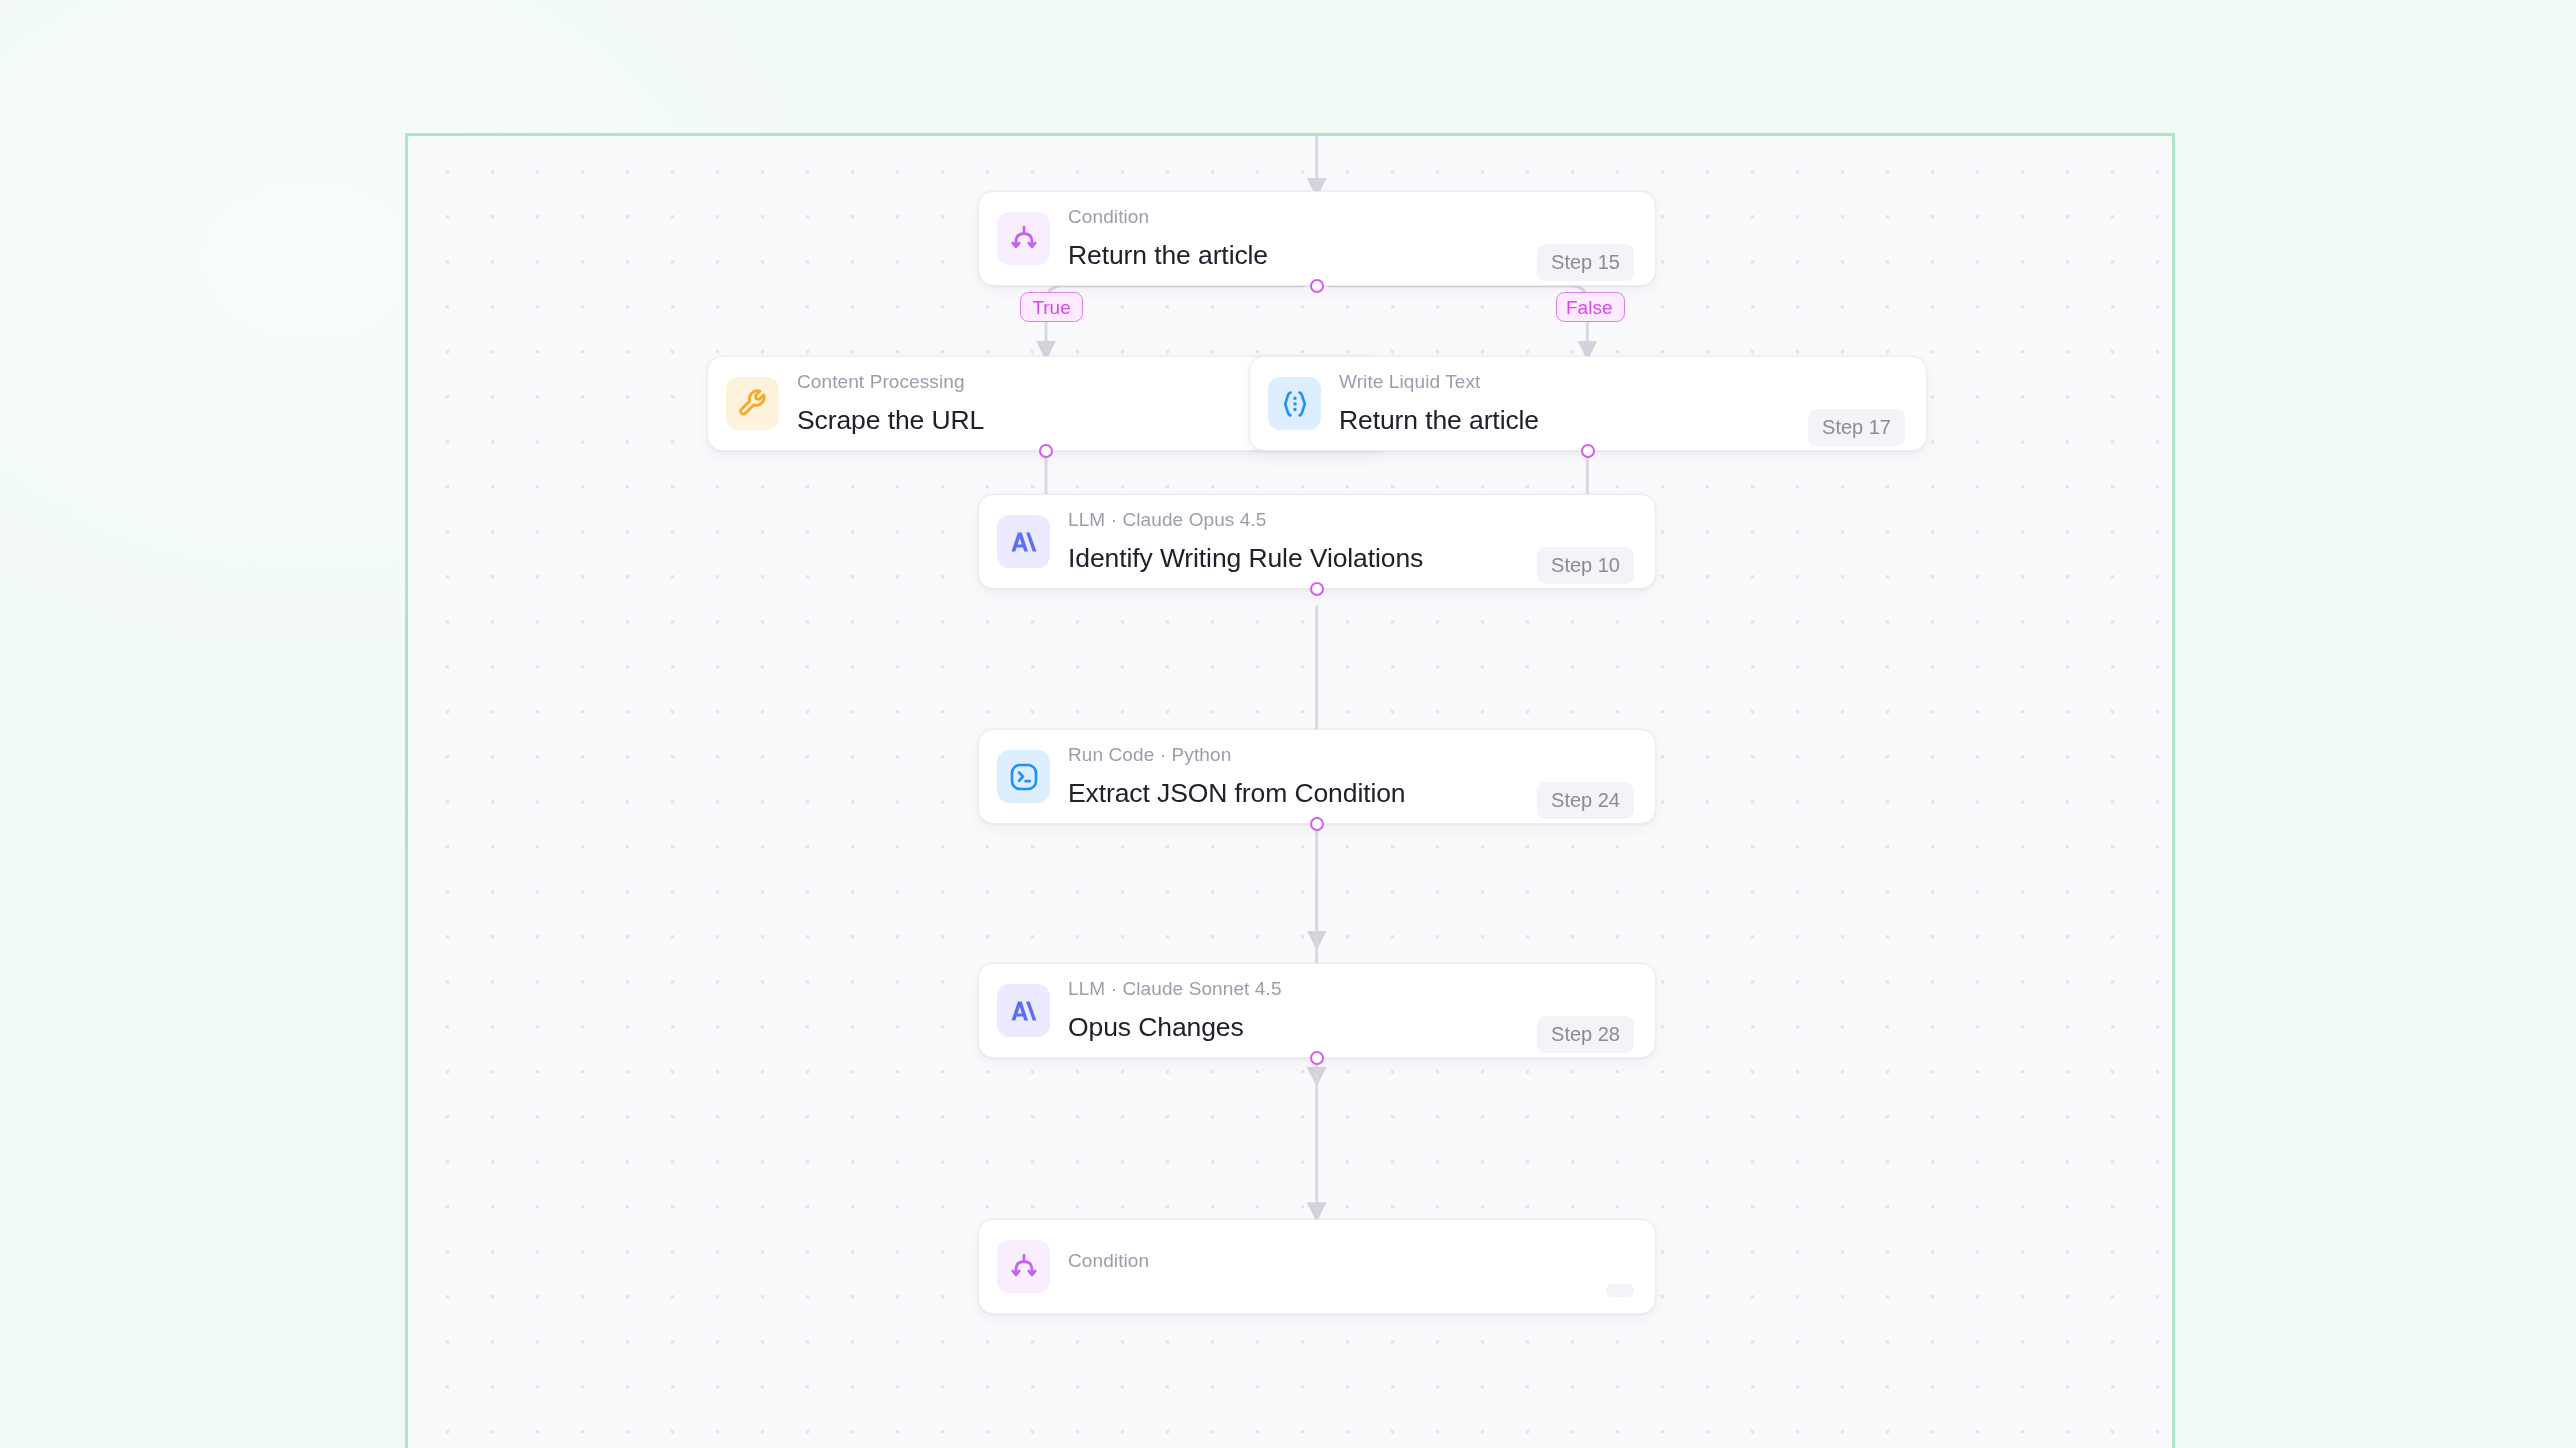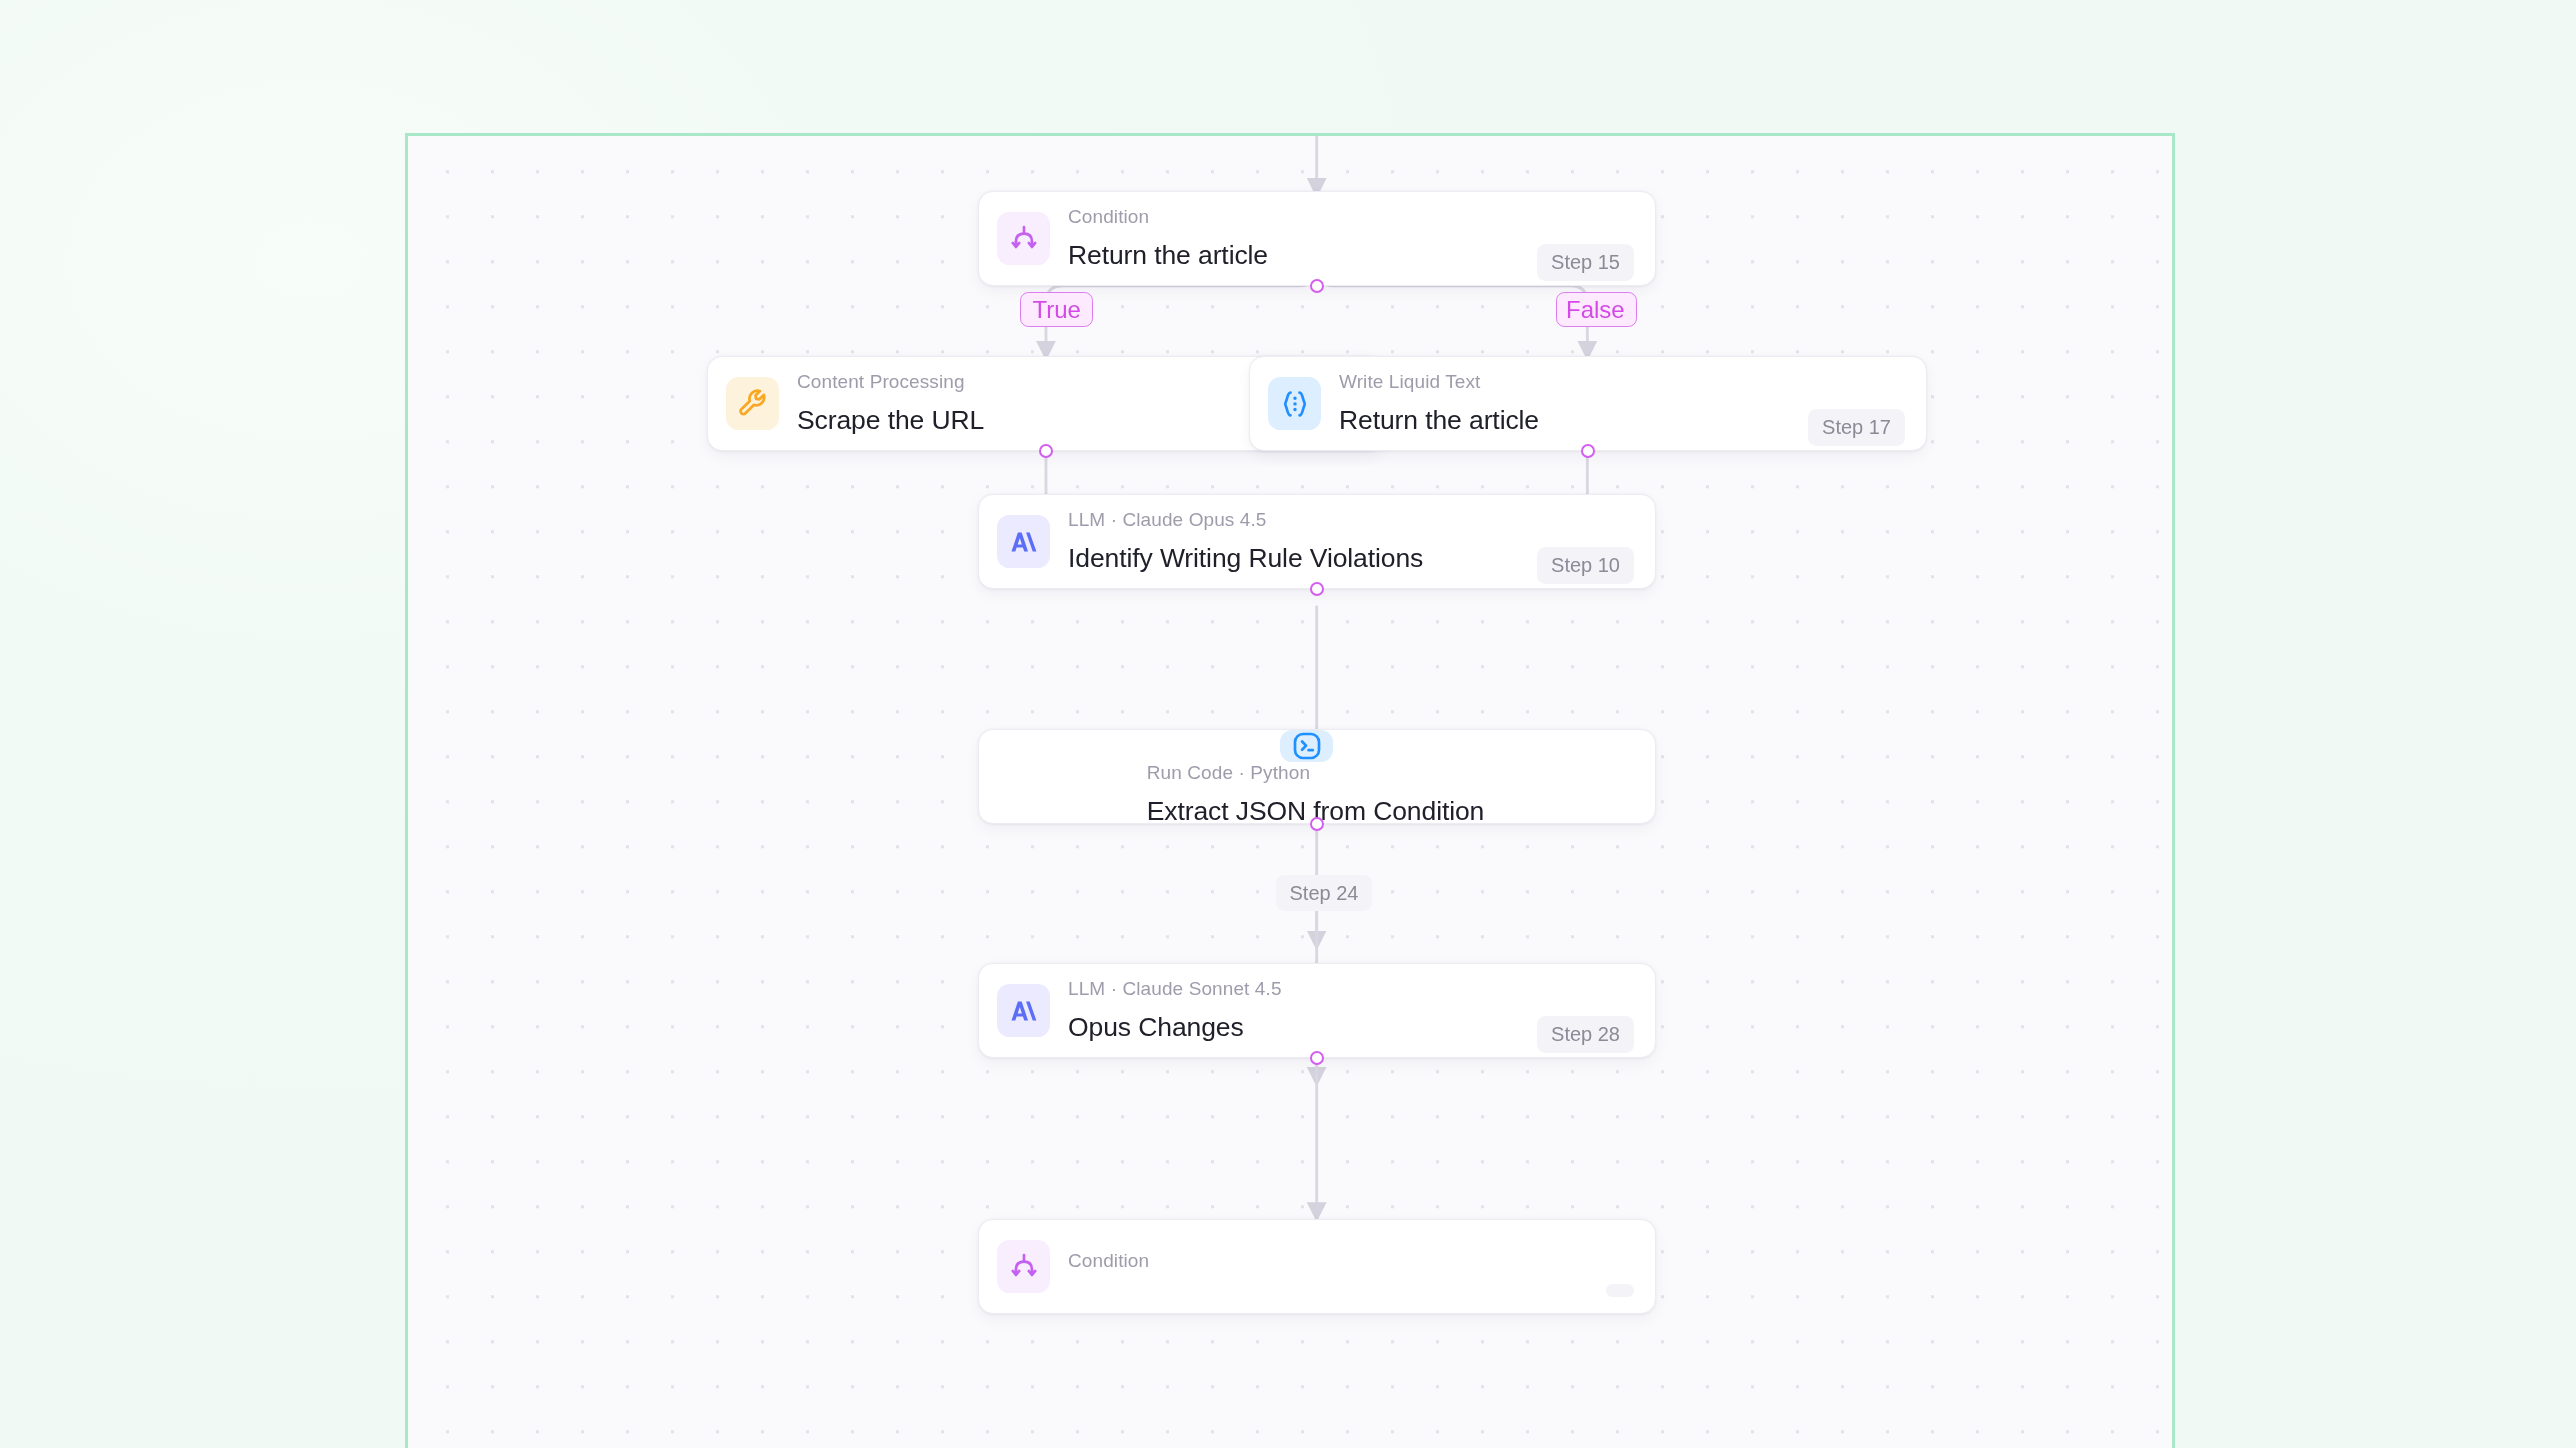--- a/index.html
+++ b/index.html
@@ -112,21 +112,21 @@
     border-radius: 8.5px;
     padding: 6.6px 14px;
     margin-left: 17px;
     white-space: nowrap;
     margin-top: 48px;
   }
 
   
   .branch-pill {
     position: absolute;
-    font-size: 24px;
+    font-size: 19px;
     color: #d44ae6;
     background: #fdeaff;
     border: 1.4px solid #dd7bf0;
     border-radius: 8.5px;
     padding: 4.7px 11.4px;
     white-space: nowrap;
     line-height: 1;
   }
 
   
@@ -235,21 +235,21 @@
       </svg>
     </div>
     <div class="node-text">
       <div class="node-kind">LLM · Claude Opus 4.5</div>
       <div class="node-title">Identify Writing Rule Violations</div>
     </div>
     <div class="step-badge">Step 10</div>
   </div>
   <div class="port" style="left:902px; top:446px;"></div>
 
-  <div class="node" style="left:570px; top:593px; width:678px; height:95px;flex-direction:column;">
+  <div class="node" style="left:570px; top:593px; width:678px; height:95px;">
     <div class="node-icon ic-code">
       <svg width="32" height="32" viewBox="0 0 24 24" fill="none" stroke="#1e90ff" stroke-width="2" stroke-linecap="round" stroke-linejoin="round">
         <rect x="3" y="3" width="18" height="18" rx="6"></rect>
         <path d="M8.3 8.6 L11.3 11.7 L8.3 14.8"></path>
         <path d="M13.2 15.1 h3.1"></path>
       </svg>
     </div>
     <div class="node-text">
       <div class="node-kind">Run Code · Python</div>
       <div class="node-title">Extract JSON from Condition</div>

